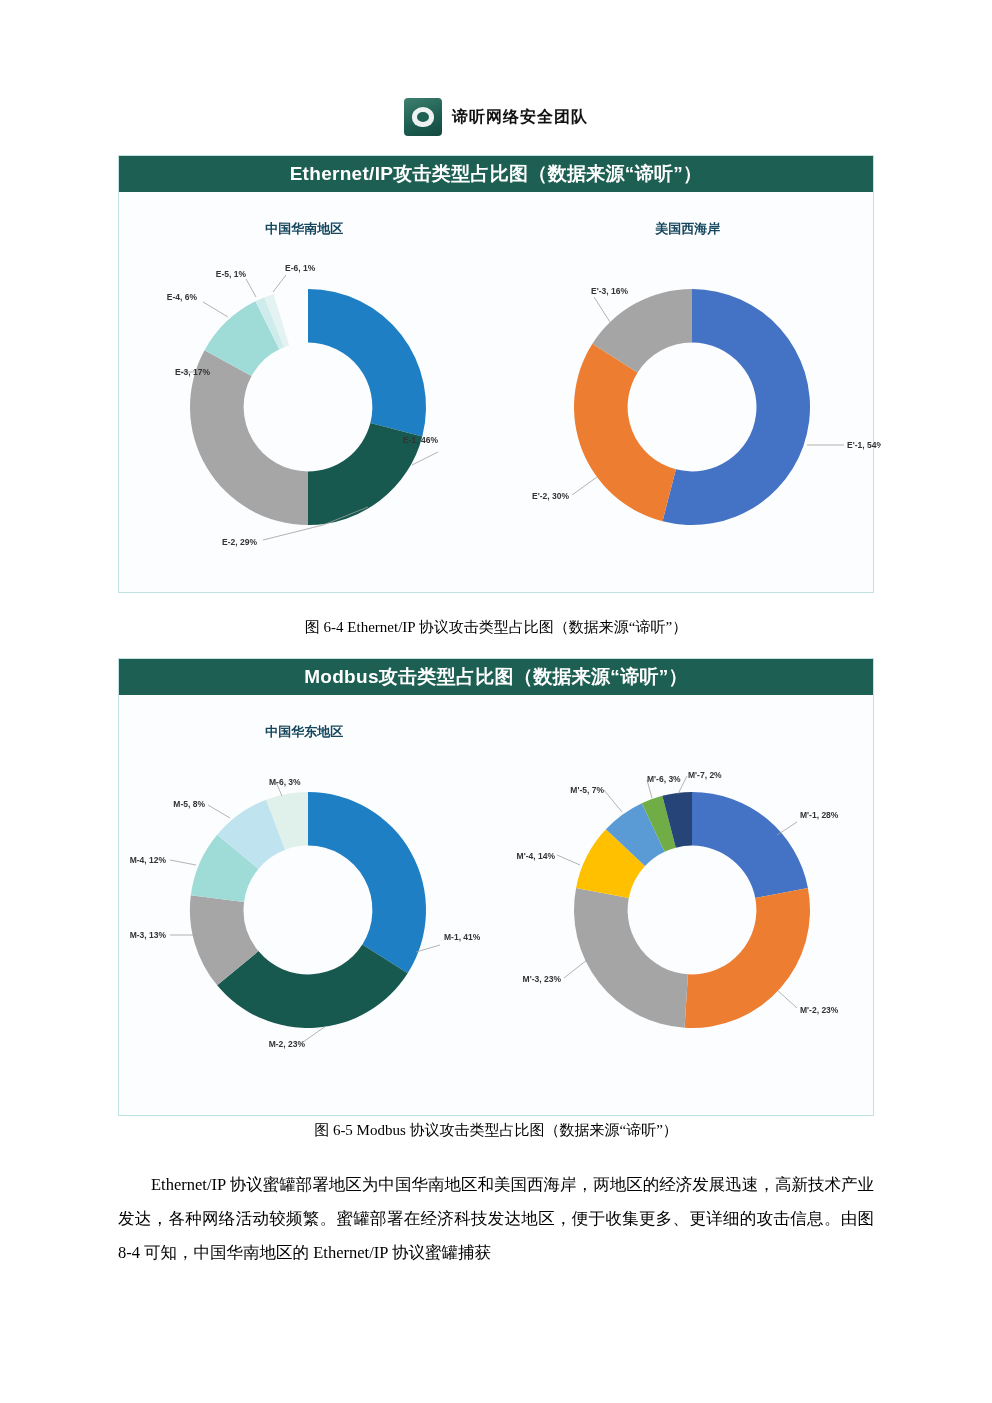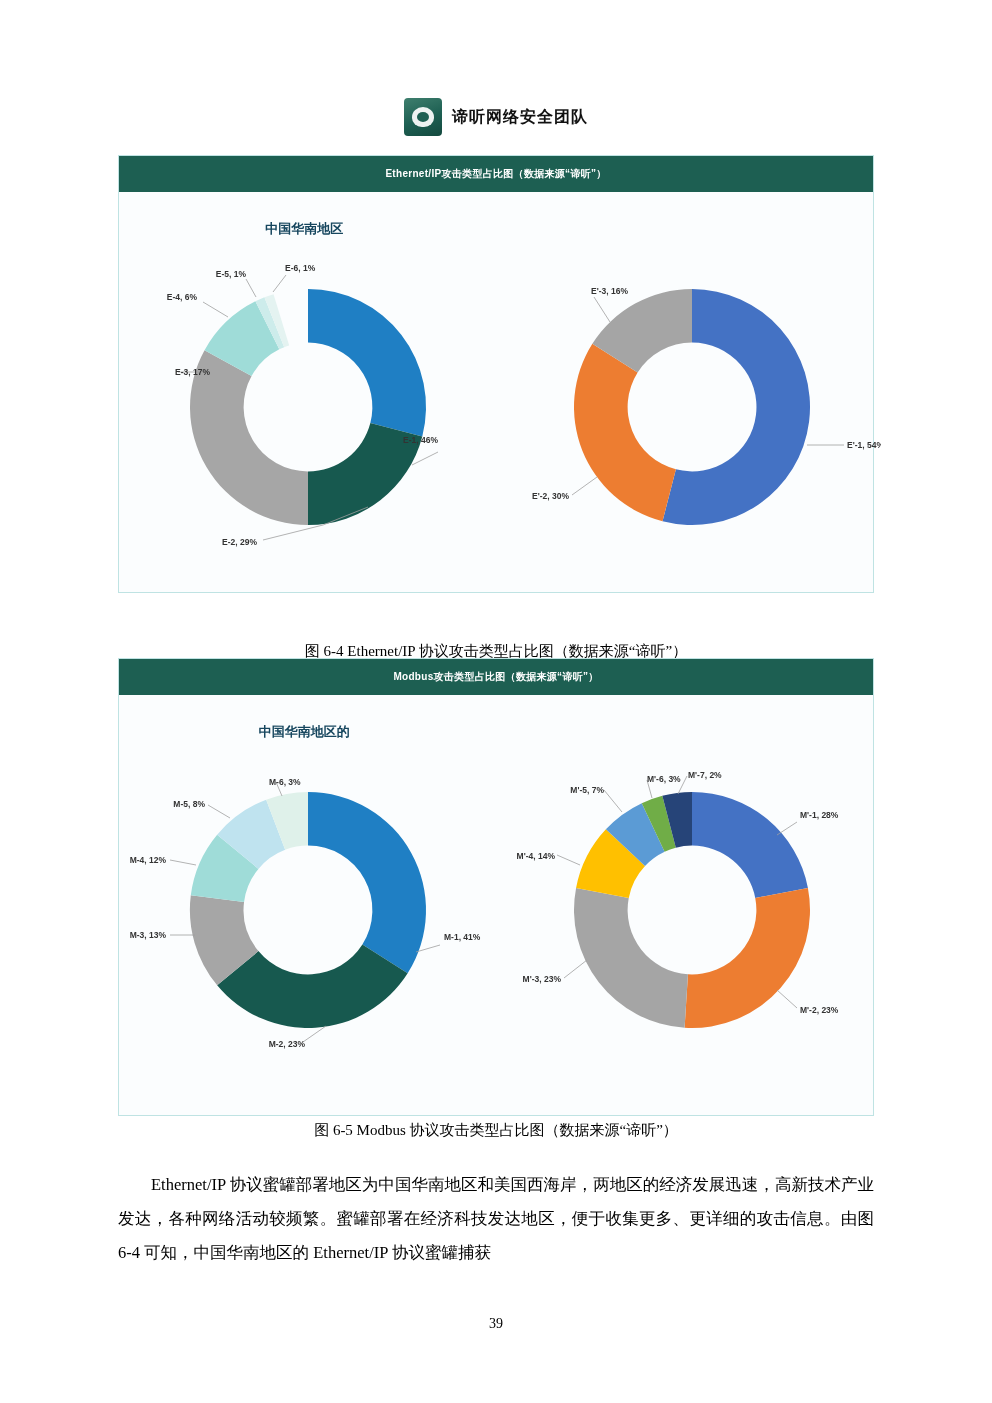--- a/index.html
+++ b/index.html
@@ -78,21 +78,21 @@
   .chart-title-bar {
     height: 36px;
     background: #1d5f52;
     display: flex;
     align-items: center;
     justify-content: center;
   }
   .chart-title-bar span {
     font-family: "Liberation Sans", sans-serif;
     color: #ffffff;
-    font-size: 10px;
+    font-size: 19px;
     font-weight: bold;
     letter-spacing: .3px;
   }
   .panels {
     display: flex;
     height: 400px;
     gap: 13px;
   }
   .panel {
     flex: 1 1 50%;
@@ -128,21 +128,21 @@
   
   .caption {
     position: absolute;
     left: 0;
     width: 992px;
     text-align: center;
     font-family: "Liberation Serif", serif;
     font-size: 15px;
     color: #000;
   }
-  #cap1 { top: 618px; margin-top: 24px; }
+  #cap1 { top: 618px; }
   #cap2 { top: 1121px; }
 
   
   .body-text {
     position: absolute;
     left: 118px;
     top: 1168px;
     width: 756px;
     font-family: "Liberation Serif", serif;
     font-size: 16.5px;
@@ -207,20 +207,21 @@
             <text class="slice-label" x="138" y="298" text-anchor="end">E-2, 29%</text>
             <text class="slice-label" x="56" y="128" text-anchor="start">E-3, 17%</text>
             <text class="slice-label" x="78" y="53" text-anchor="end">E-4, 6%</text>
             <text class="slice-label" x="127" y="30" text-anchor="end">E-5, 1%</text>
             <text class="slice-label" x="166" y="24" text-anchor="start">E-6, 1%</text>
           </svg>
         </div>
       </div>
 
       <div class="panel">
+        <div class="panel-title">美国西海岸</div>
         <div class="donut-wrap">
           <svg class="donut-svg" width="378" height="330" viewBox="0 0 378 330">
             <g transform="translate(189,160)">
 
               <path d="M 0 -118 A 118 118 0 1 1 -29.49 114.25 L -16.09 62.34 A 64.4 64.4 0 1 0 0 -64.4 Z" fill="#4472c4"></path>
 
               <path d="M -29.49 114.25 A 118 118 0 0 1 -99.66 -63.18 L -54.38 -34.48 A 64.4 64.4 0 0 0 -16.09 62.34 Z" fill="#ed7d31"></path>
 
               <path d="M -99.66 -63.18 A 118 118 0 0 1 0 -118 L 0 -64.4 A 64.4 64.4 0 0 0 -54.38 -34.48 Z" fill="#a5a5a5"></path>
 
@@ -240,21 +241,21 @@
 
   <div class="caption" id="cap1">图 6-4 Ethernet/IP 协议攻击类型占比图（数据来源“谛听”）</div>
 
   <div class="figure-box" id="fig2">
     <div class="chart-title-bar">
       <span>Modbus攻击类型占比图（数据来源“谛听”）</span>
     </div>
     <div class="panels">
 
       <div class="panel">
-        <div class="panel-title">中国华南地区的</div>
+        <div class="panel-title">中国华东地区</div>
         <div class="donut-wrap">
           <svg class="donut-svg" width="378" height="330" viewBox="0 0 378 330">
             <g transform="translate(189,160)">
 
               <path d="M 0 -118 A 118 118 0 0 1 99.66 63.18 L 54.38 34.48 A 64.4 64.4 0 0 0 0 -64.4 Z" fill="#1f7fc4"></path>
 
               <path d="M 99.66 63.18 A 118 118 0 0 1 -90.85 75.35 L -49.58 41.12 A 64.4 64.4 0 0 0 54.38 34.48 Z" fill="#17594f"></path>
 
               <path d="M -90.85 75.35 A 118 118 0 0 1 -117.19 -14.81 L -63.95 -8.08 A 64.4 64.4 0 0 0 -49.58 41.12 Z" fill="#a6a6a6"></path>
 
@@ -317,17 +318,16 @@
             <text class="slice-label" x="185" y="28" text-anchor="start">M'-7, 2%</text>
           </svg>
         </div>
       </div>
 
     </div>
   </div>
 
   <div class="caption" id="cap2">图 6-5 Modbus 协议攻击类型占比图（数据来源“谛听”）</div>
 
-  <div class="body-text">Ethernet/IP 协议蜜罐部署地区为中国华南地区和美国西海岸，两地区的经济发展迅速，高新技术产业发达，各种网络活动较频繁。蜜罐部署在经济科技发达地区，便于收集更多、更详细的攻击信息。由图 6-4 可知，中国华南地区的 Ethernet/IP 协议蜜罐捕获</div>
-
-  <div class="page-number">39</div>
+  <div class="body-text">Ethernet/IP 协议蜜罐部署地区为中国华南地区和美国西海岸，两地区的经济发展迅速，高新技术产业发达，各种网络活动较频繁。蜜罐部署在经济科技发达地区，便于收集更多、更详细的攻击信息。由图 8-4 可知，中国华南地区的 Ethernet/IP 协议蜜罐捕获</div>
+
 
 </div>
 
 </body></html>

